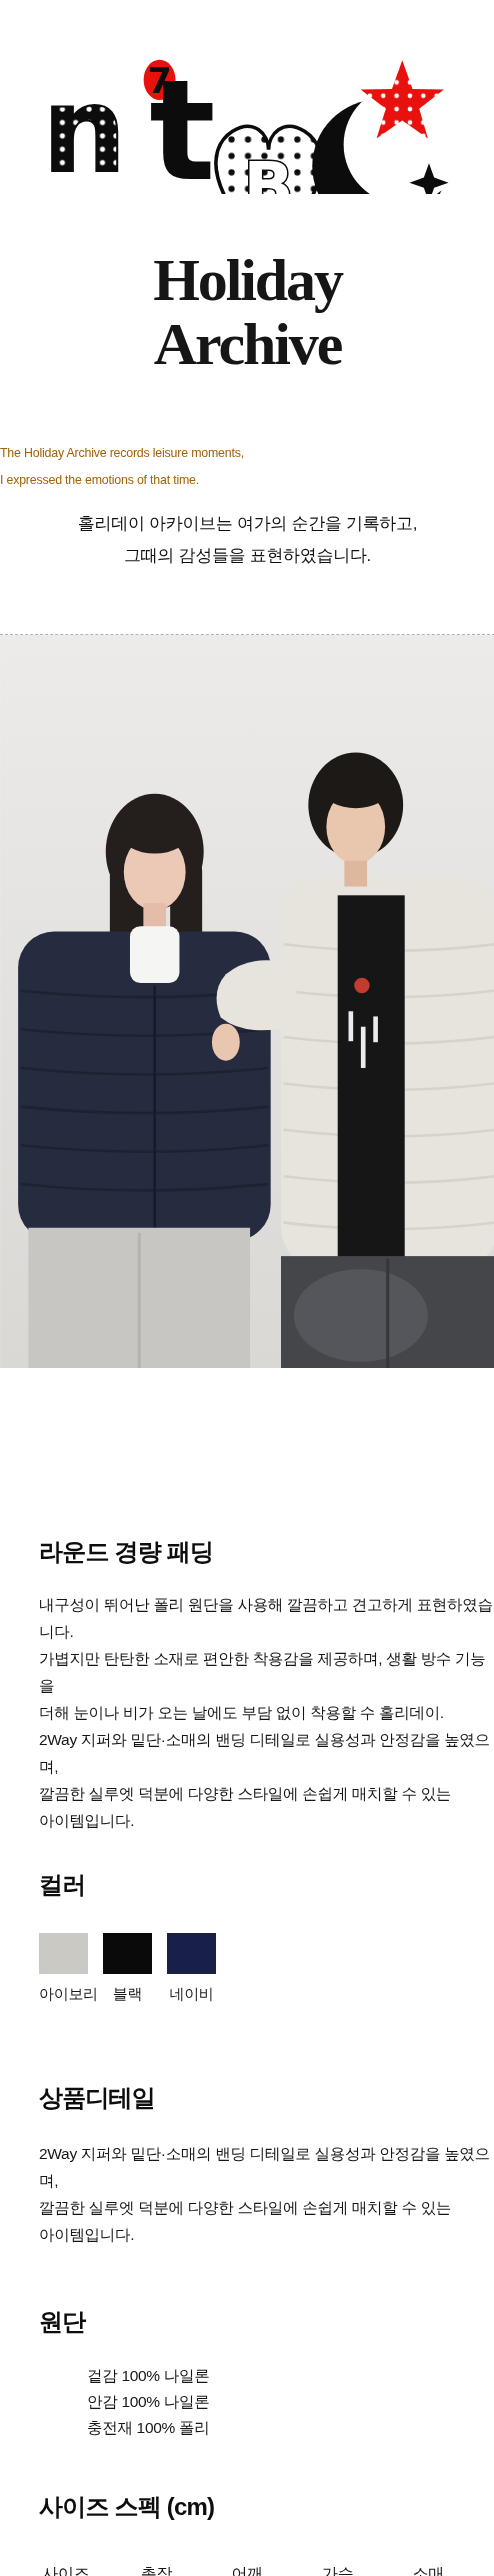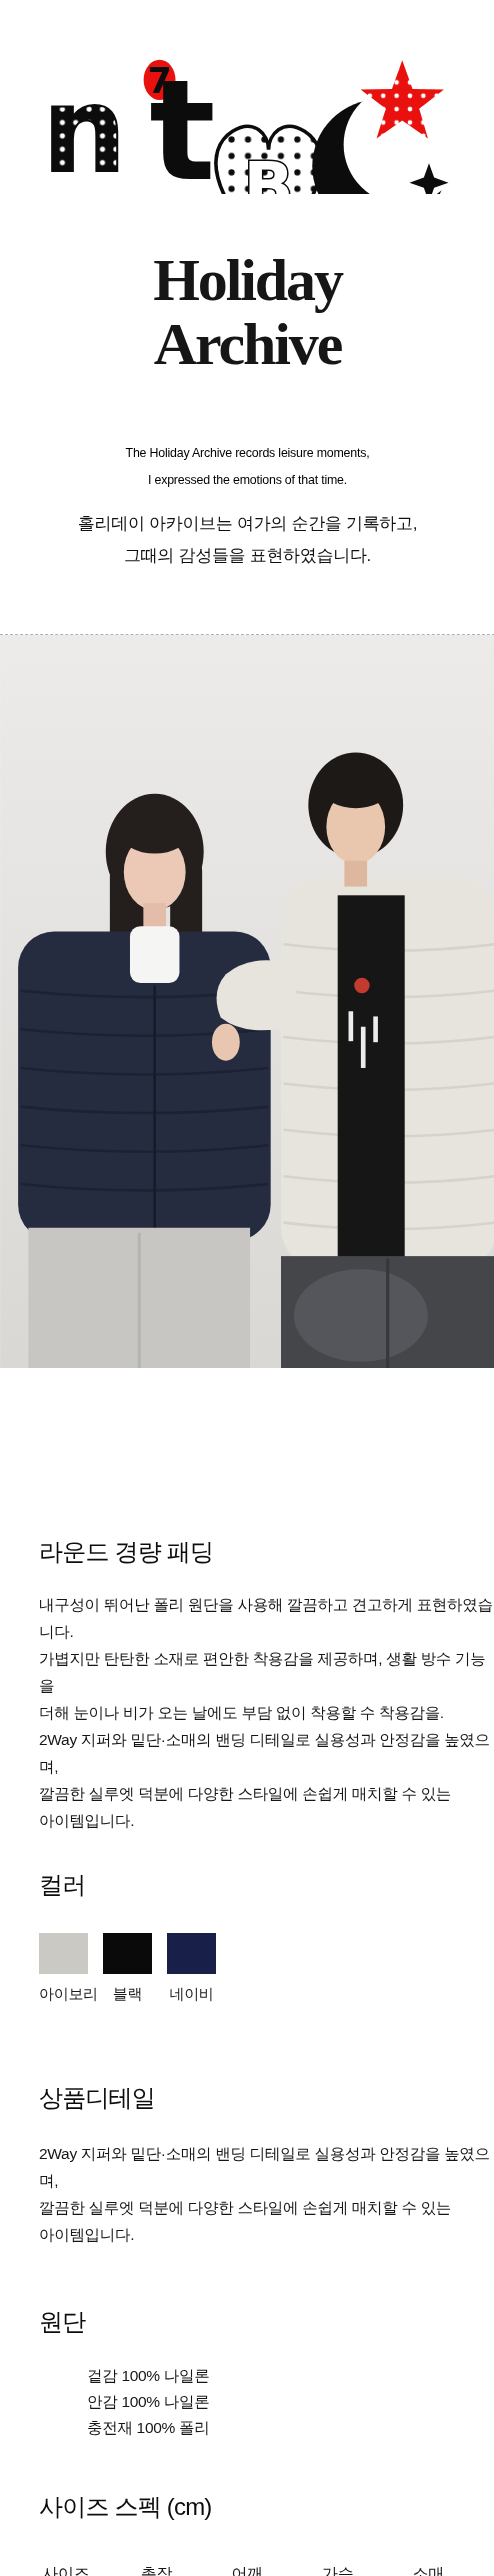--- a/index.html
+++ b/index.html
@@ -2,30 +2,30 @@
 <html lang="ko" style="font-size:8.2px"><head>
 <meta charset="utf-8">
 <style>
   html,body{margin:0;padding:0;background:#fff;}
   .page{width:495px;height:3599px;margin:0 auto;background:#ffffff;overflow:hidden;
         font-family:"Liberation Sans",sans-serif;color:#111;}
   
   .logo-wrap{padding-top:49px;display:flex;justify-content:center;}
   .title{margin:54px 0 0;text-align:center;font-family:Liberation Serif, serif;
          font-weight:700;font-size:60px;line-height:64px;letter-spacing:-2.1px;color:#161616;}
-  .intro-en{margin:64px 0 14px;text-align:center;font-size:12.4px;line-height:27px;color:#000000;letter-spacing:-0.2px;}
+  .intro-en{margin:64px 0 14px;text-align:left;font-size:12.4px;line-height:27px;color:#a16207;letter-spacing:-0.2px;}
   .intro-en span{display:block;}
   .intro-ko{margin:9.3px 0 0;text-align:center;font-size:17px;line-height:32px;color:#101010;letter-spacing:-0.3px;}
   .intro-ko span{display:block;}
   
   .hero{margin:62px 0 0;width:495px;height:734px;border-top:1px dashed #b0b0b0;box-sizing:border-box;
         position:relative;overflow:hidden;}
   .hero svg{display:block;}
   
-  .section-heading{margin:0;padding-left:39px;font-size:24px;line-height:29px;font-weight:400;
+  .section-heading{margin:0;padding-left:39px;font-size:24px;line-height:29px;font-weight:700;
                    letter-spacing:-0.8px;color:#0d0d0d;}
   .h-pad1{margin-top:169px;} .h-pad2{margin-top:36px;} .h-pad3{margin-top:79px;}
   .h-pad4{margin-top:59px;} .h-pad5{margin-top:51px;}
   .body-lines{margin:25px 0 0;padding-left:39px;}
   .body-lines p{margin:0;font-size:15.5px;line-height:27px;color:#161616;letter-spacing:-0.3px;}
   .detail-lines{margin-top:28px;}
   .fabric-lines{margin-top:27px;margin-left:48px;}
   .fabric-lines p{line-height:26px;}
   
   .swatches{margin:34px 0 0;padding-left:39px;display:flex;gap:15px;}
@@ -148,21 +148,21 @@
         <ellipse cx="700" cy="1320" rx="130" ry="90" fill="#55565b"></ellipse>
         <line x1="752" y1="1210" x2="752" y2="1424" stroke="#36373b" stroke-width="6"></line>
       </g>
     </svg>
   </figure>
 
   <h2 class="section-heading h-pad1">라운드 경량 패딩</h2>
   <div class="body-lines">
     <p>내구성이 뛰어난 폴리 원단을 사용해 깔끔하고 견고하게 표현하였습니다.</p>
     <p>가볍지만 탄탄한 소재로 편안한 착용감을 제공하며, 생활 방수 기능을</p>
-    <p>더해 눈이나 비가 오는 날에도 부담 없이 착용할 수 착용감을.</p>
+    <p>더해 눈이나 비가 오는 날에도 부담 없이 착용할 수 홀리데이.</p>
     <p>2Way 지퍼와 밑단·소매의 밴딩 디테일로 실용성과 안정감을 높였으며,</p>
     <p>깔끔한 실루엣 덕분에 다양한 스타일에 손쉽게 매치할 수 있는</p>
     <p>아이템입니다.</p>
   </div>
 
   <h2 class="section-heading h-pad2">컬러</h2>
   <div class="swatches">
     <div class="swatch-item">
       <span class="swatch" style="background-color: rgb(203, 201, 195);"></span>
       <span class="swatch-label">아이보리</span>

